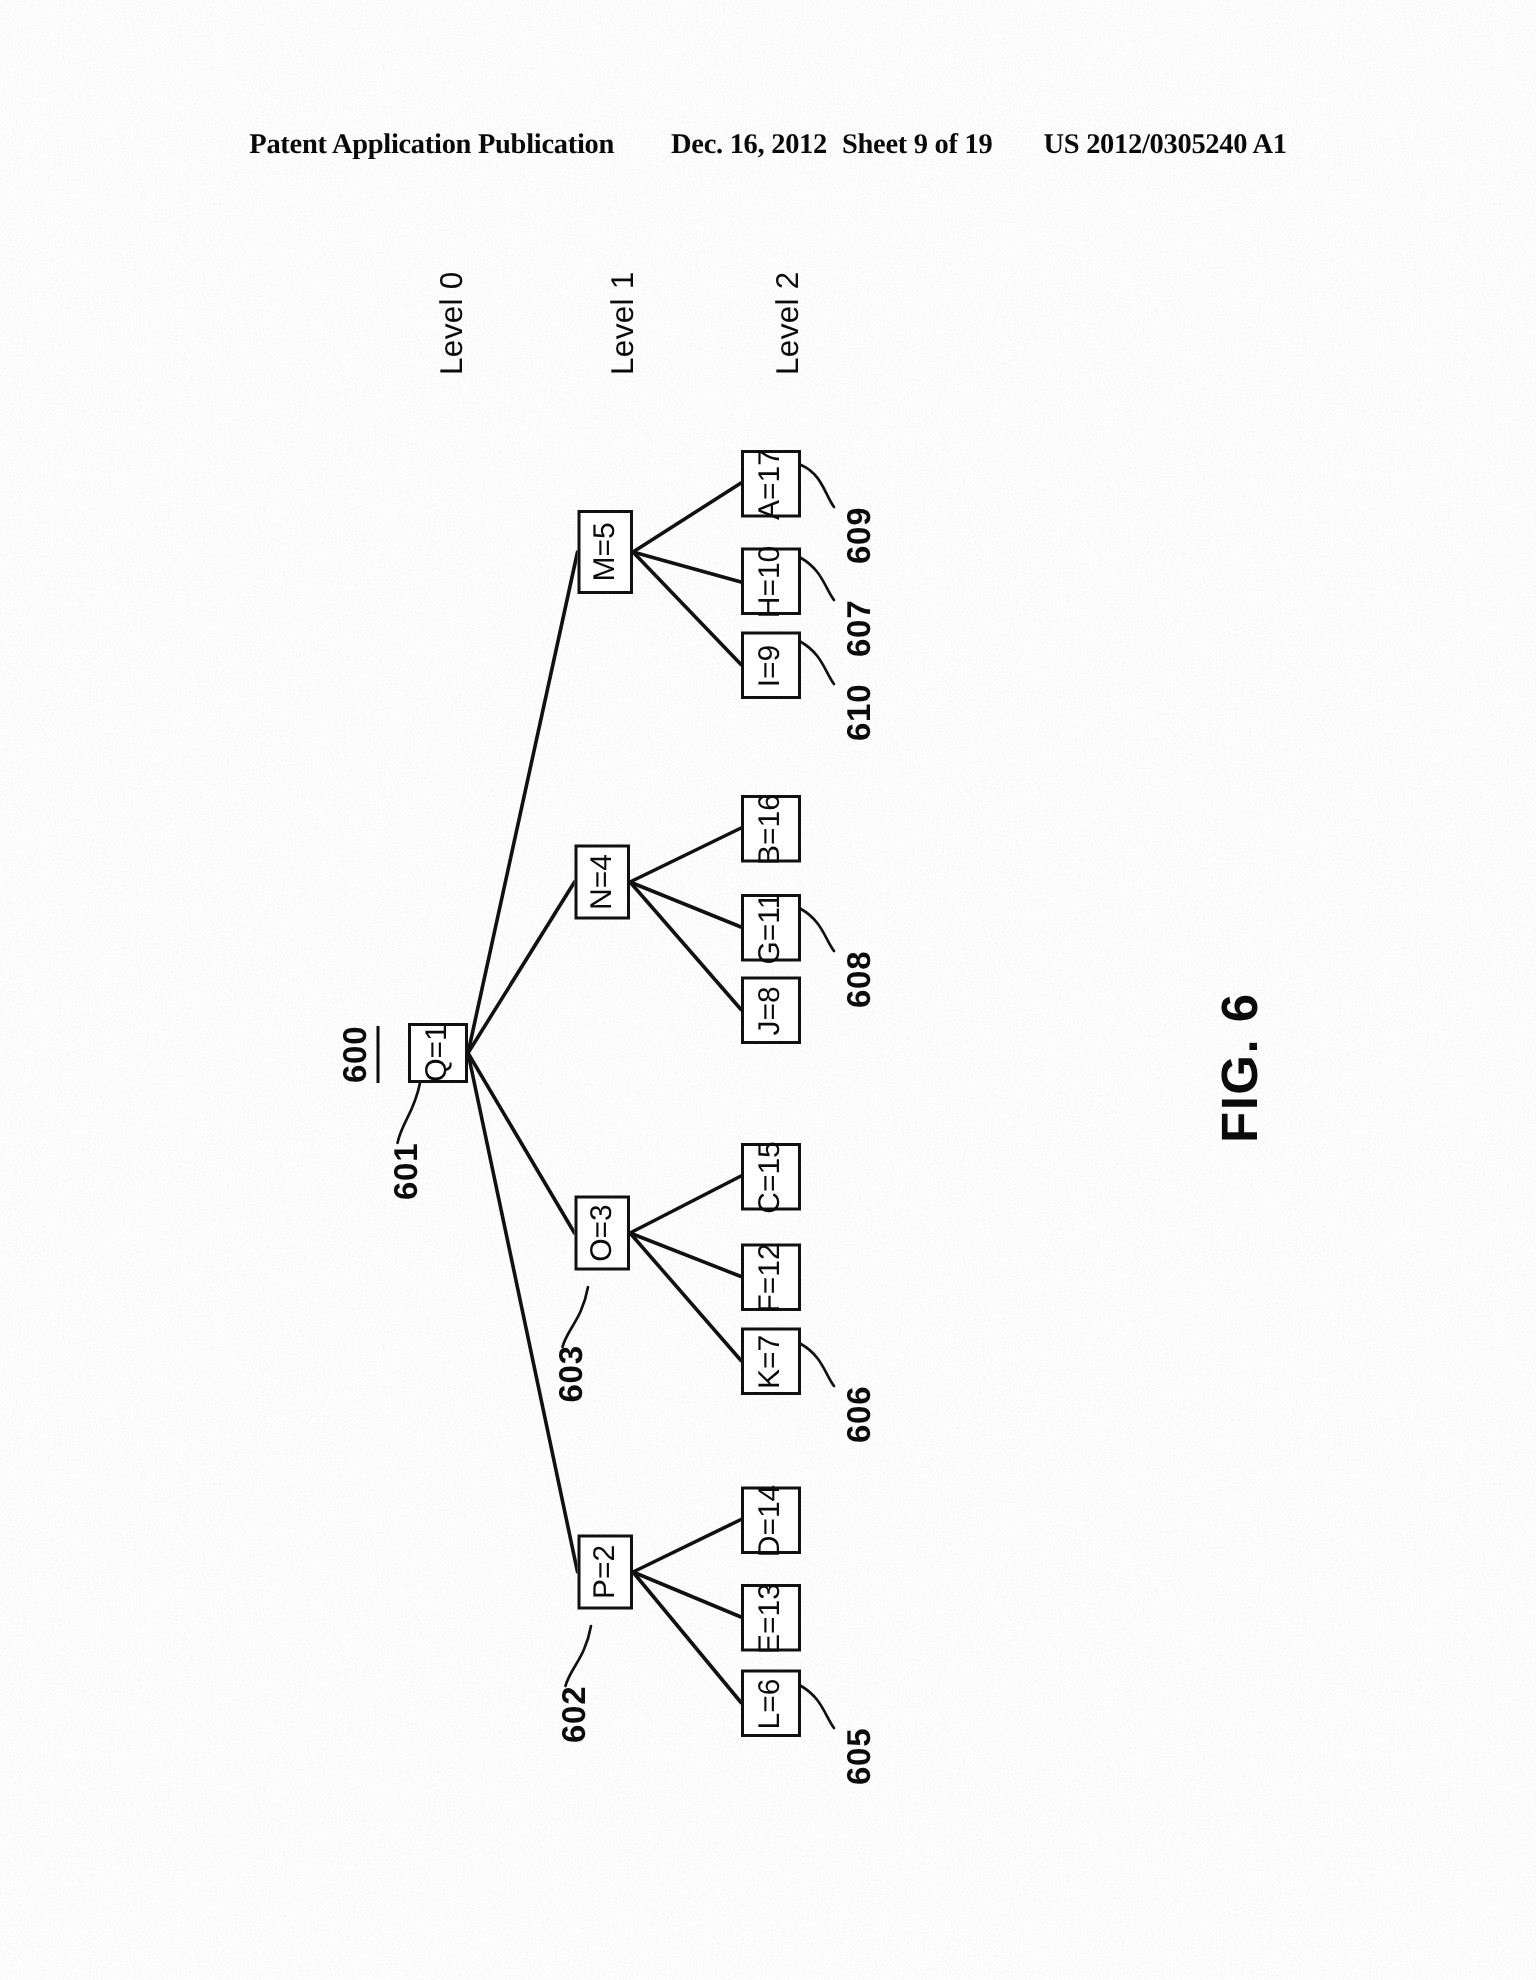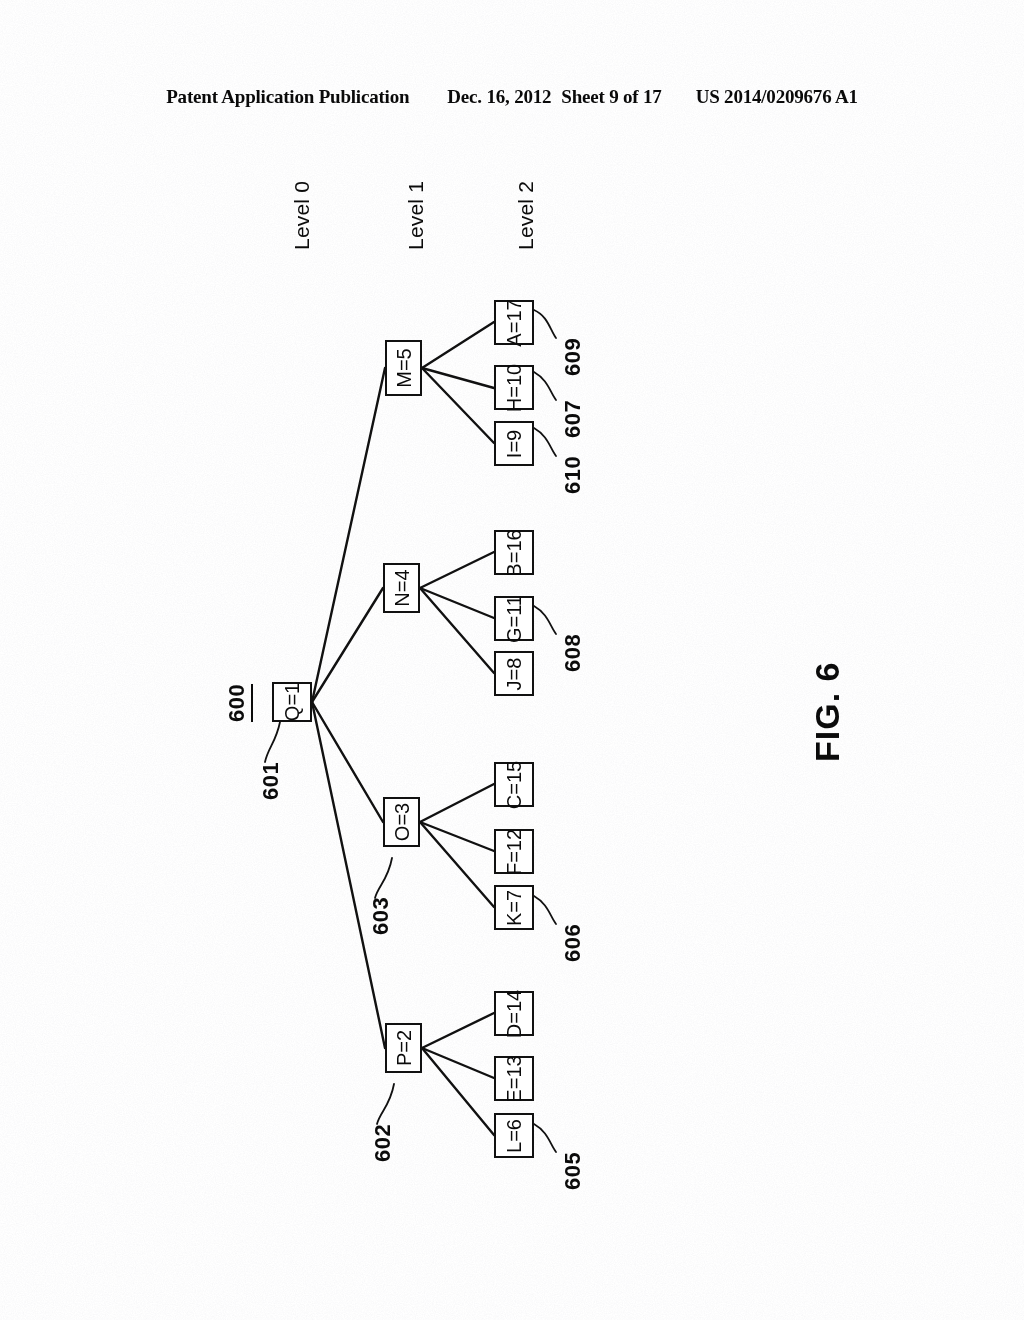--- a/index.html
+++ b/index.html
@@ -111,21 +111,21 @@
       <feColorMatrix type="matrix" values="0 0 0 0 0.86
                 0 0 0 0 0.86
                 0 0 0 0 0.88
                 0 0 0 -1.55 1.1"></feColorMatrix>
     </filter>
   </defs>
   <rect x="0" y="0" width="1024" height="1320" filter="url(#speckle)"></rect>
 </svg>
 
 <div id="pub-header">
-  <span class="seg">Patent Application Publication</span><span class="gap-a"></span><span class="seg">Dec. 16, 2012</span><span class="gap-s"></span><span class="seg">Sheet 9 of 17</span><span class="gap-b"></span><span class="seg">US 2014/0209676 A1</span>
+  <span class="seg">Patent Application Publication</span><span class="gap-a"></span><span class="seg">Dec. 16, 2012</span><span class="gap-s"></span><span class="seg">Sheet 9 of 19</span><span class="gap-b"></span><span class="seg">US 2012/0305240 A1</span>
 </div>
 
 <div id="figure">
 
   <svg width="1024" height="1320" viewBox="0 0 1024 1320" style="position:absolute;top:0;left:0;">
     <g stroke="#111111" stroke-width="2.4" fill="none" stroke-linecap="round">
 
       <line x1="312" y1="702" x2="385" y2="368"></line>
       <line x1="312" y1="702" x2="383" y2="588"></line>
       <line x1="312" y1="702" x2="383" y2="822"></line>

